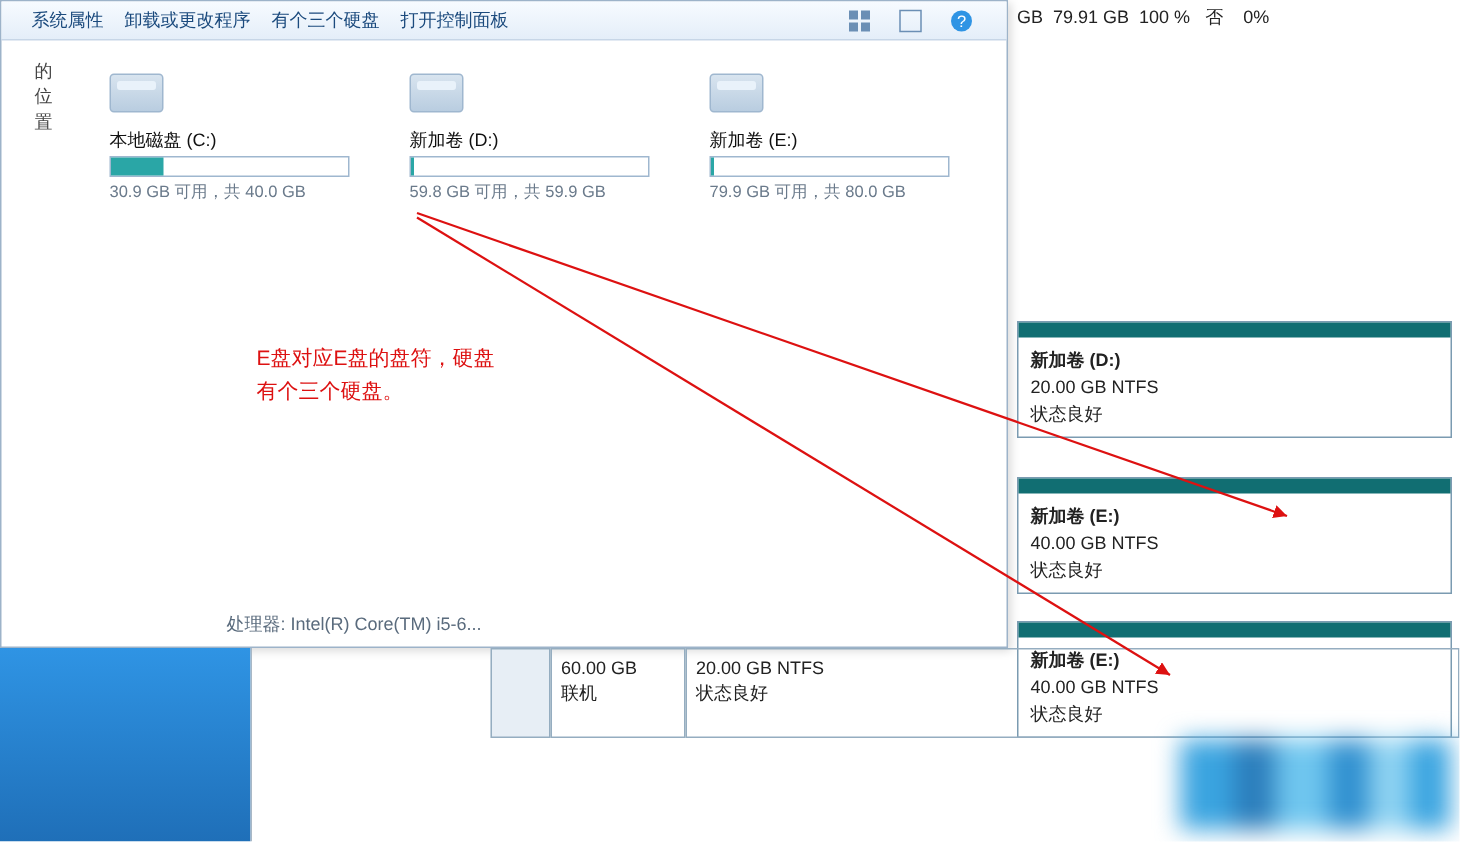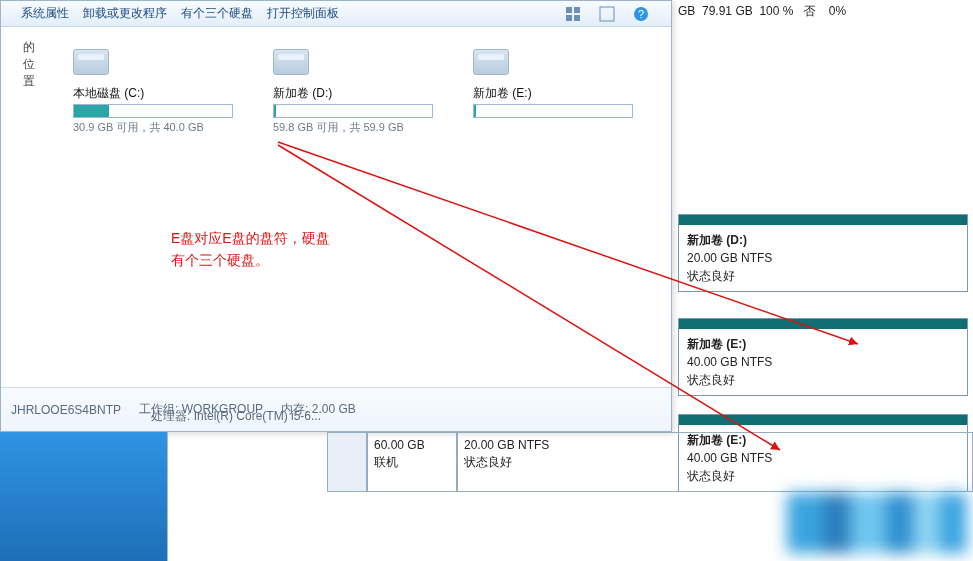--- a/index.html
+++ b/index.html
@@ -91,32 +91,28 @@
           <div class="dtxt">59.8 GB 可用，共 59.9 GB</div>
         </div>
       </div>
       <div class="drive">
         <div class="driveicon"></div>
         <div class="dinfo">
           <div class="dname">新加卷 (E:)</div>
           <div class="dbar">
               <div class="fill" style="width:1%"></div>
             </div>
+          <div class="dtxt">79.9 GB 可用，共 80.0 GB</div>
         </div>
       </div>
     </div>
     <div class="annot" style="left:110px;top:200px;">
       <div>E盘对应E盘的盘符，硬盘</div>
       <div>有个三个硬盘。</div>
     </div>
-  </div>
-  <div class="footer">
-    <span>JHRLOOE6S4BNTP</span>
-    <span><span>工作组:</span> <span>WORKGROUP</span></span>
-    <span><span>内存:</span> <span>2.00 GB</span></span>
   </div>
   <div style="position:absolute;left:150px;bottom:6px;color:#5a6b7d;font-size:12px;">
     <span>处理器:</span> <span>Intel(R) Core(TM) i5-6...</span>
   </div>
 </div>
 
 <div class="right-top">
   <span>GB</span>&nbsp;&nbsp;<span>79.91 GB</span>&nbsp;&nbsp;<span>100 %</span>&nbsp;&nbsp;&nbsp;<span>否</span>&nbsp;&nbsp;&nbsp;&nbsp;<span>0%</span>
 </div>
 

